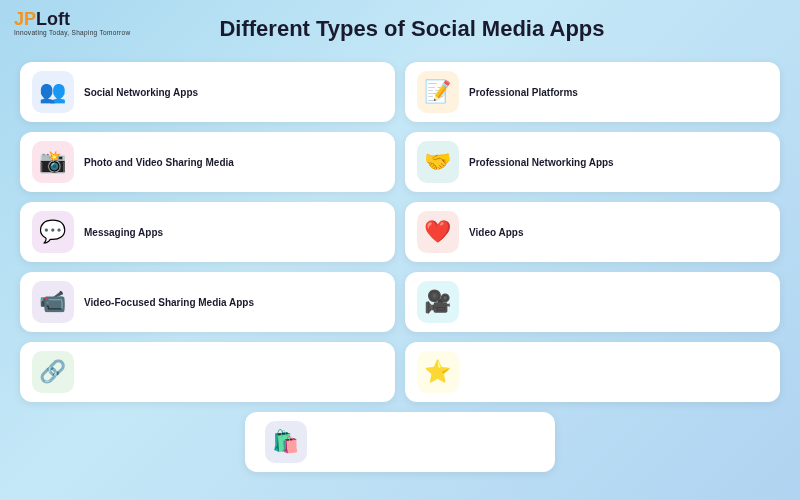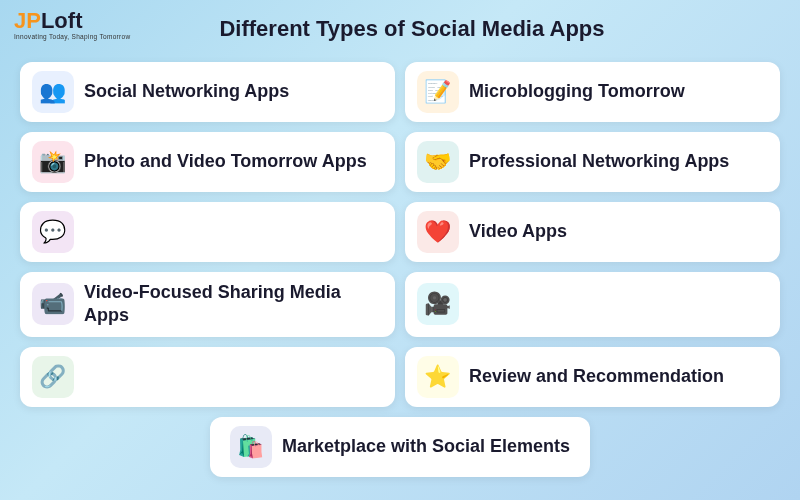--- a/index.html
+++ b/index.html
@@ -13,21 +13,21 @@
     }
     .logo-area {
       position: absolute;
       top: 10px;
       left: 14px;
       display: flex;
       flex-direction: column;
       align-items: flex-start;
     }
     .logo-text {
-      font-size: 22px;
+      font-size: 18px;
       font-weight: 800;
       color: #1a1a2e;
       line-height: 1;
     }
     .logo-text span { color: #f7941d; }
     .logo-tagline {
       font-size: 6.5px;
       color: #333;
       margin-top: 1px;
       letter-spacing: 0.3px;
@@ -62,21 +62,21 @@
       width: 42px;
       height: 42px;
       border-radius: 10px;
       display: flex;
       align-items: center;
       justify-content: center;
       flex-shrink: 0;
       font-size: 22px;
     }
     .card-label {
-      font-size: 18px;
+      font-size: 10px;
       font-weight: 600;
       color: #1a1a2e;
       line-height: 1.3;
     }
     .bottom-row {
       display: flex;
       justify-content: center;
       margin-top: 10px;
     }
     .card-single {
@@ -115,51 +115,50 @@
 
 <div class="page-title">Different Types of Social Media Apps</div>
 
 <div class="grid-container" id="grid">
     <div class="card">
       <div class="card-icon bg-blue">👥</div>
       <div class="card-label">Social Networking Apps</div>
     </div>
     <div class="card">
       <div class="card-icon bg-orange">📝</div>
-      <div class="card-label">Microblogging Tomorrow</div>
+      <div class="card-label">Professional Platforms</div>
     </div>
     <div class="card">
       <div class="card-icon bg-pink">📸</div>
-      <div class="card-label">Photo and Video Tomorrow Apps</div>
+      <div class="card-label">Photo and Video Sharing Media</div>
     </div>
     <div class="card">
       <div class="card-icon bg-teal">🤝</div>
       <div class="card-label">Professional Networking Apps</div>
     </div>
     <div class="card">
       <div class="card-icon bg-purple">💬</div>
+      <div class="card-label">Messaging Apps</div>
     </div>
     <div class="card">
       <div class="card-icon bg-red">❤️</div>
       <div class="card-label">Video Apps</div>
     </div>
     <div class="card">
       <div class="card-icon bg-lavender">📹</div>
       <div class="card-label">Video-Focused Sharing Media Apps</div>
     </div>
     <div class="card">
       <div class="card-icon bg-cyan">🎥</div>
     </div>
     <div class="card">
       <div class="card-icon bg-green">🔗</div>
     </div>
     <div class="card">
       <div class="card-icon bg-yellow">⭐</div>
-      <div class="card-label">Review and Recommendation</div>
     </div>
   </div>
 
 <div class="bottom-row" id="bottom">
     <div class="card-single">
     <div class="card-icon bg-indigo">🛍️</div>
-    <div class="card-label">Marketplace with Social Elements</div>
   </div>
   </div>
 
 </body></html>

